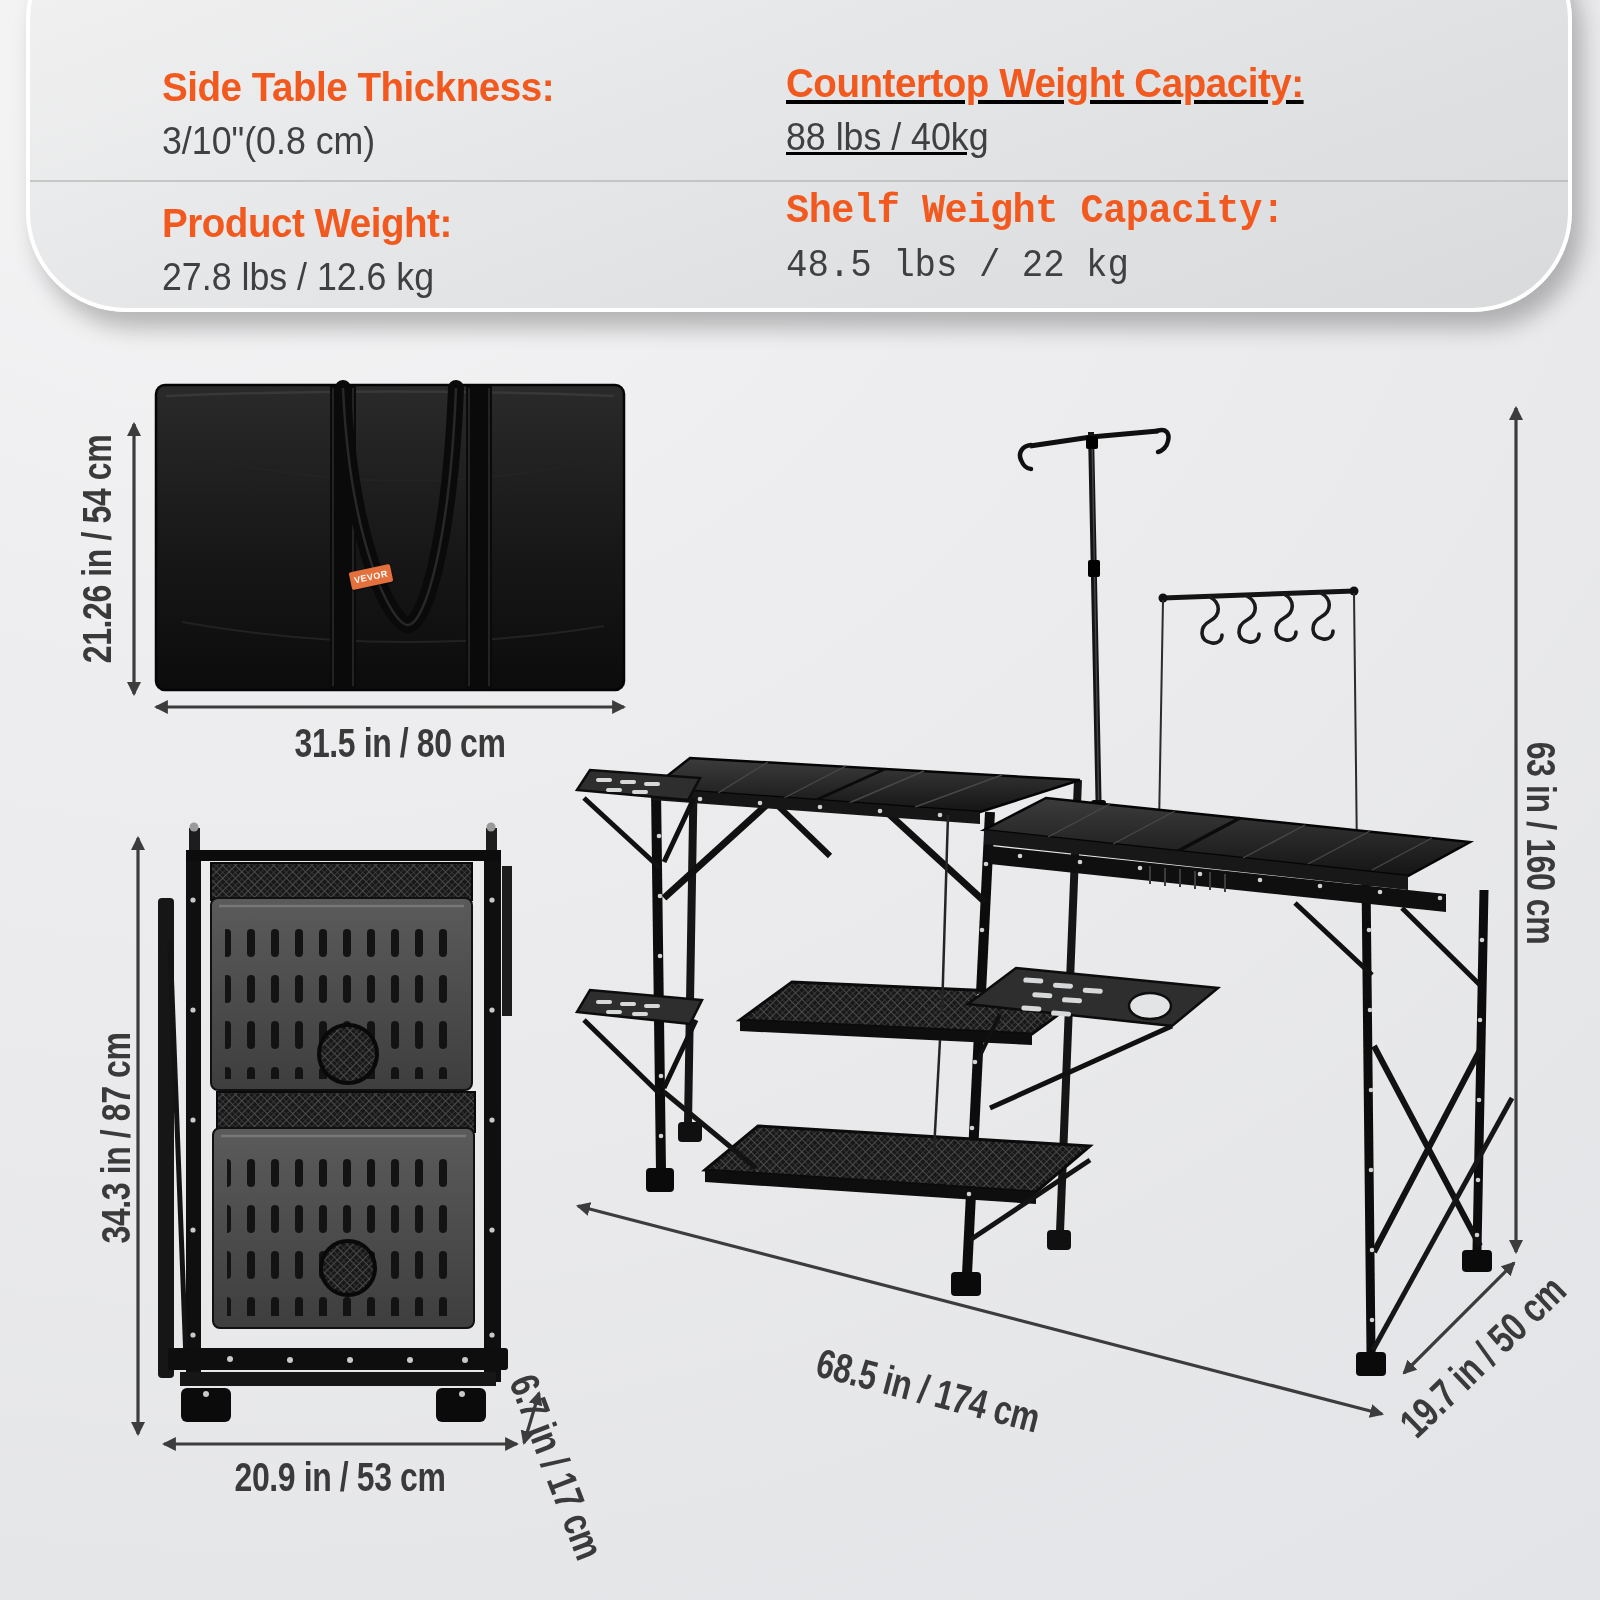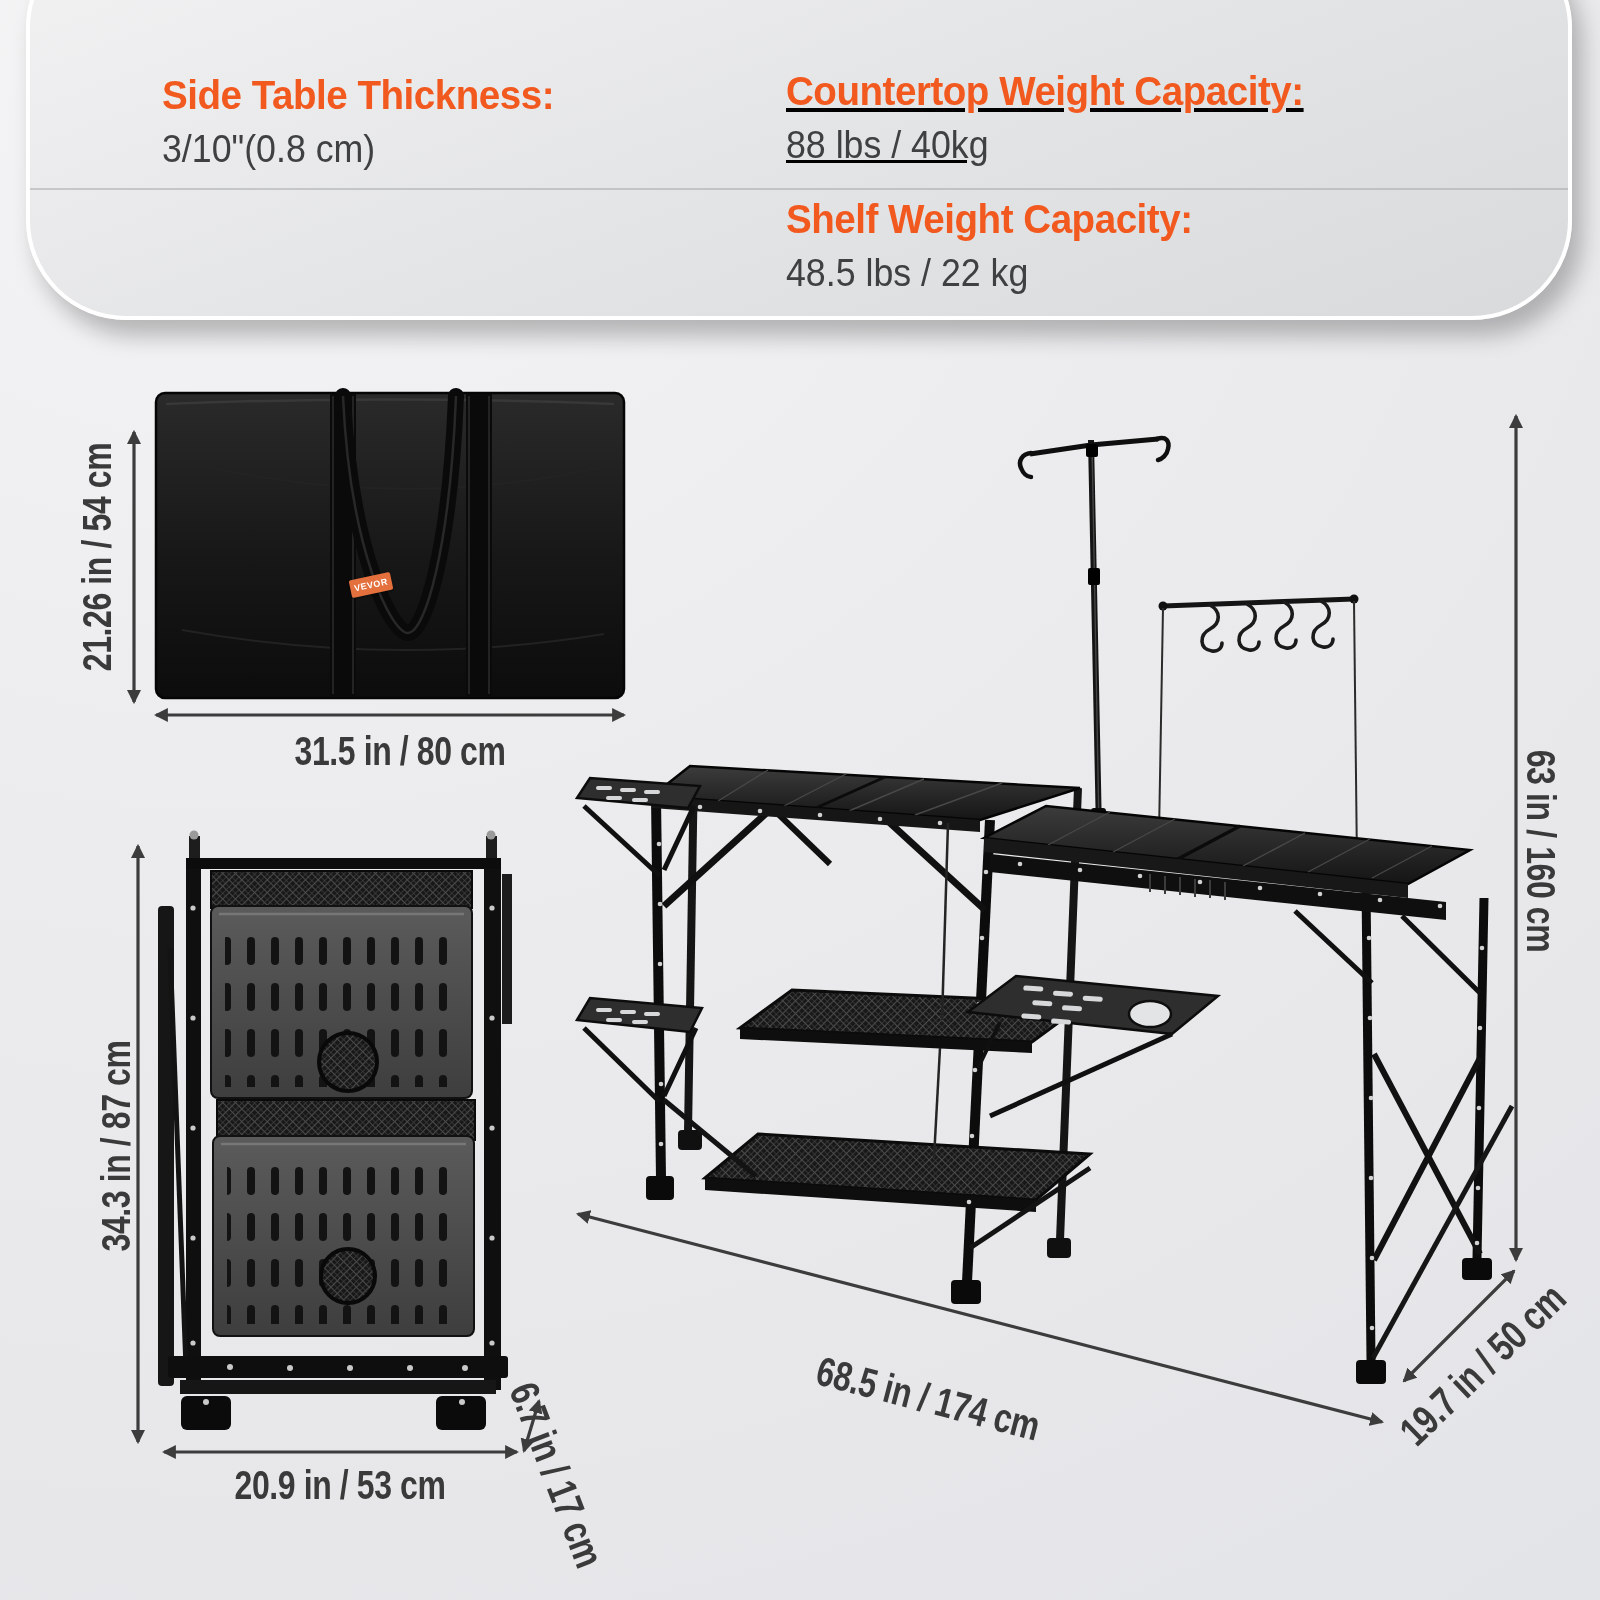--- a/index.html
+++ b/index.html
@@ -7,21 +7,21 @@
     --value_text:#3f4041;
     --dim_text:#3a3a3b;
     --page_bg:#e9eaec;
   }
   html,body{margin:0;padding:0;}
   body{
     width:1600px;height:1600px;overflow:hidden;
     font-family:"Liberation Sans", sans-serif;
     background:radial-gradient(150% 130% at 15% 0%, #f5f5f6 0%, #ececee 40%, #e2e3e6 100%);
   }
-  .stage{position:absolute;left:0;top:8px;width:1600px;height:1384px;}
+  .stage{position:absolute;left:0;top:0;width:1600px;height:1384px;}
 
   
   .spec-card{
     position:absolute;left:26px;top:-80px;width:1538px;height:384px;
     background:linear-gradient(160deg,#f2f2f3 0%,#e3e4e5 55%,#d9dadb 100%);
     border:4px solid #ffffff;
     border-radius:100px;
     box-shadow:10px 16px 22px rgba(0,0,0,.25);
   }
   .spec-divider{
@@ -63,21 +63,25 @@
 
   <div class="spec-card">
     <div class="spec-item" style="left:132px;top:142px;">
       <div class="spec-label">Side Table Thickness:</div>
       <div class="spec-value">3/10"(0.8 cm)</div>
     </div>
     <div class="spec-item" style="left:756px;top:138px;text-decoration:underline;">
       <div class="spec-label">Countertop Weight Capacity:</div>
       <div class="spec-value">88 lbs / 40kg</div>
     </div>
-    <div class="spec-item" style="left:756px;top:266px;">
+    <div class="spec-item" style="left:132px;top:278px;">
+      <div class="spec-label">Product Weight:</div>
+      <div class="spec-value">27.8 lbs / 12.6 kg</div>
+    </div>
+    <div class="spec-item" style="left:756px;top:266px;font-family:Liberation Mono, monospace;">
       <div class="spec-label">Shelf Weight Capacity:</div>
       <div class="spec-value">48.5 lbs / 22 kg</div>
     </div>
     <div class="spec-divider"></div>
   </div>
 
   <svg class="art" width="1600" height="1600" viewBox="0 0 1600 1600">
     <defs>
       <marker id="arr" viewBox="0 0 10 10" refX="8.5" refY="5" markerWidth="14" markerHeight="14" orient="auto-start-reverse" markerUnits="userSpaceOnUse">
         <path d="M0,0 L10,5 L0,10 z" fill="#3c3c3d"></path>

